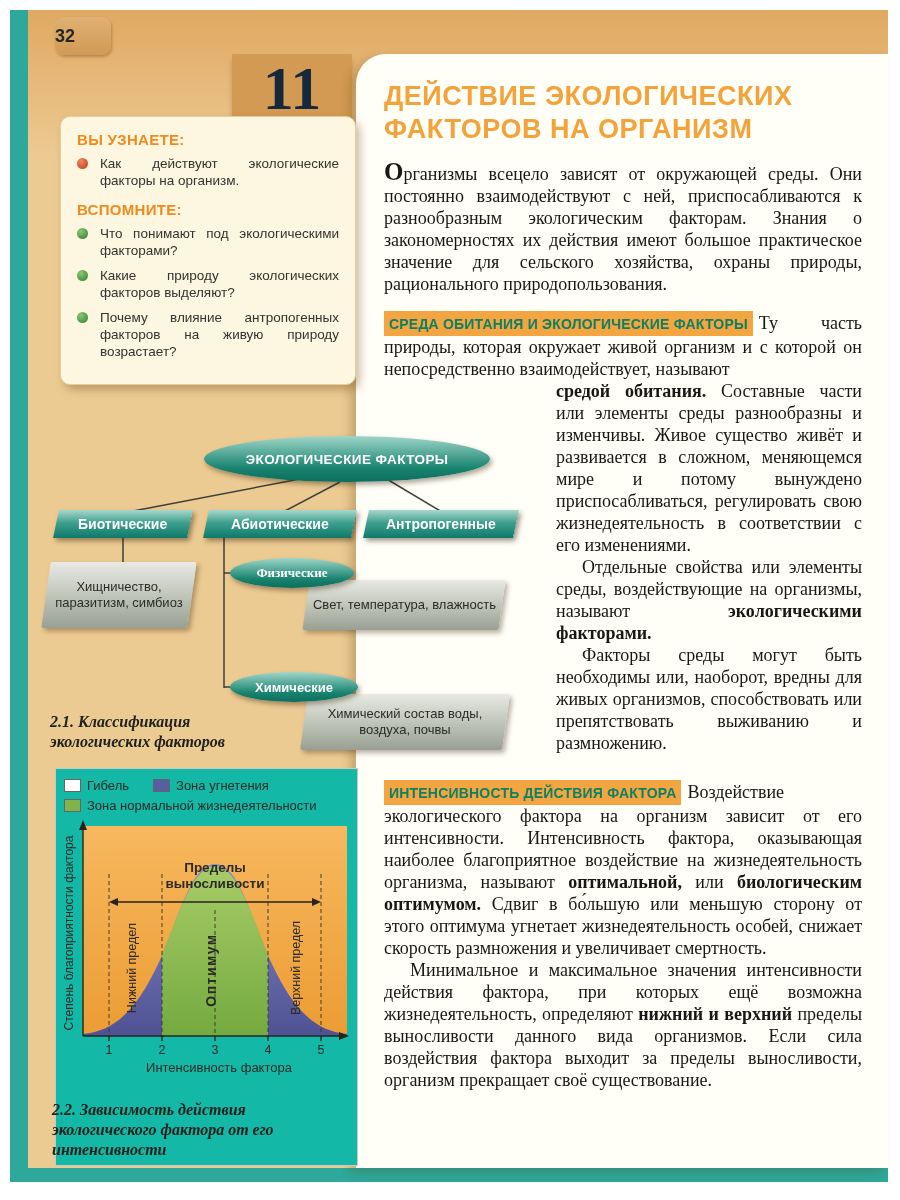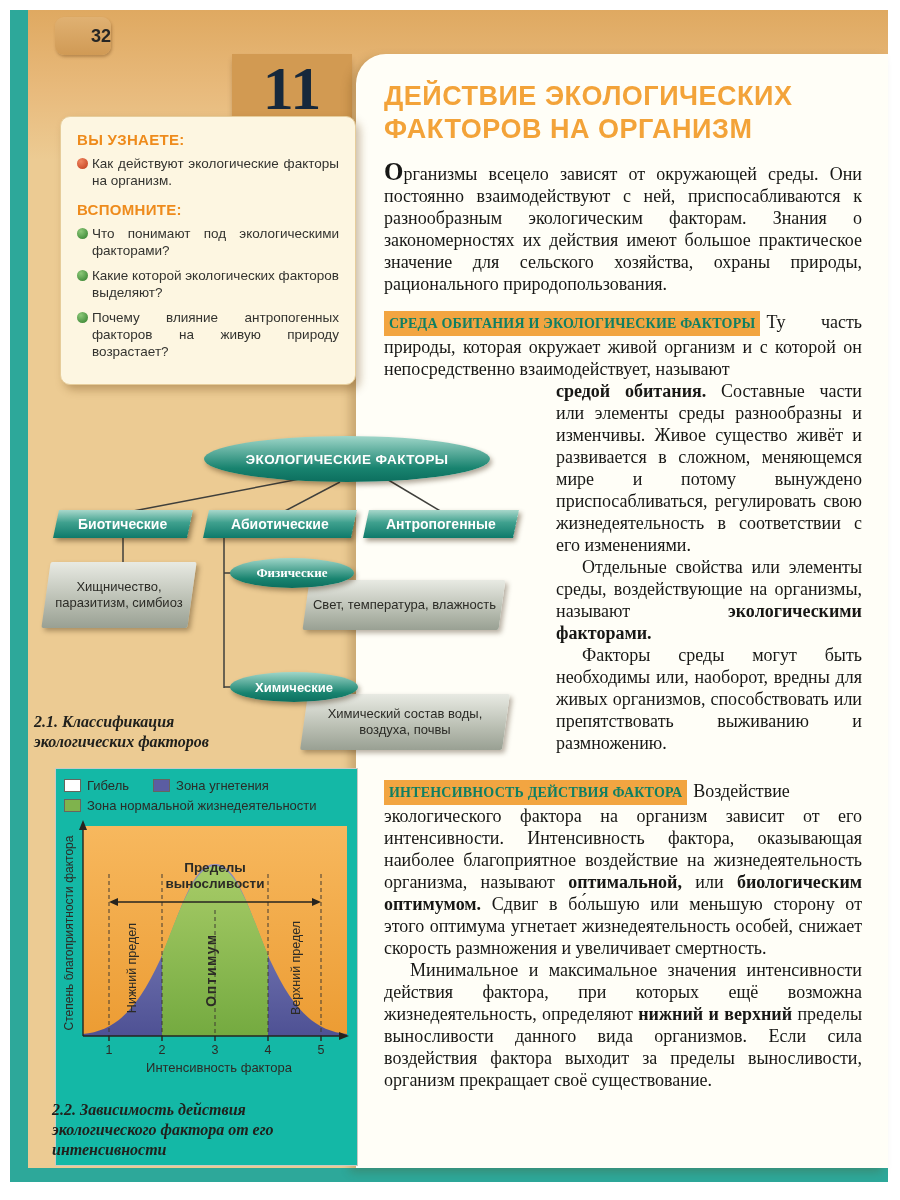--- a/index.html
+++ b/index.html
@@ -7,55 +7,55 @@
   body { background:#ffffff; font-family:"Liberation Sans",sans-serif; position:relative; overflow:hidden; }
 
   .page { position:absolute; inset:0; }
 
   .teal-left   { position:absolute; left:10px; top:10px; width:18px; height:1172px; background:#2da89a; }
   .teal-bottom { position:absolute; left:10px; top:1168px; width:878px; height:14px; background:#2da89a; }
   .tan-bg { position:absolute; left:28px; top:10px; width:860px; height:1158px;
             background:linear-gradient(180deg,#dfa961 0,#e8ba7c 80px,#eccb93 150px,#eccb93 100%); }
 
   .page-badge { position:absolute; left:55px; top:17px; width:56px; height:38px; border-radius:9px;
-                background:linear-gradient(180deg,#e0b172,#d09a55); display:flex; align-items:center; justify-content:flex-end;
+                background:linear-gradient(180deg,#e0b172,#d09a55); display:flex; align-items:center; justify-content:flex-start;
                 font-weight:bold; font-size:18px; color:#262624; box-shadow:1px 2px 3px rgba(80,40,0,.3); }
 
   .chapter-tab { position:absolute; left:232px; top:54px; width:120px; height:68px; background:#d29a52;
                  border-radius:0 0 6px 6px; box-shadow:0 4px 6px -2px rgba(80,40,0,.45);
                  display:flex; align-items:center; justify-content:center;
                  font-family:"Liberation Serif",serif; font-weight:700; font-size:62px; color:#16283c; }
 
   .panel { position:absolute; left:356px; top:54px; width:532px; height:1114px; background:#fffef7;
            border-top-left-radius:30px; box-shadow:-6px 4px 10px rgba(90,60,10,.25);
            padding:18px 26px 0 28px; z-index:1; }
 
   .title { font-size:27px; line-height:33px; font-weight:bold; color:#f3a339; letter-spacing:.5px; margin-top:8px; }
 
   .body-p { font-family:"Liberation Serif",serif; font-size:18px; line-height:22px; text-align:justify; color:#171715; }
   .intro { margin:15px 0 16px; }
   .dropcap { font-weight:bold; font-size:25px; }
   .b { font-weight:bold;margin-top:42px; }
   .ind { text-indent:26px; }
 
-  .sec-label { display:inline-block; background:#f2a541; color:#0e7f63; font-family:Liberation Serif, serif;
+  .sec-label { display:inline-block; background:#f2a541; color:#0e7f63; font-family:Liberation Sans, sans-serif;
                font-weight:bold; font-size:14px; padding:2px 5px 1px; margin-right:6px; letter-spacing:.2px; }
 
   .diagram-spacer { float:left; width:172px; height:400px; }
   .section2-block { clear:left; margin-top:18px; }
   .section2-block .ind { margin-top:0; }
 
   
   .sidebar-box { position:absolute; left:60px; top:116px; width:296px; background:#fdf6e1;
                  border:1px solid #e3c globally; border:1px solid #e3c astana; }
   .sidebar-box { border:1px solid #e6cd9b; border-radius:10px; box-shadow:4px 5px 8px rgba(110,70,20,.35);
                  padding:14px 16px 16px; z-index:2; }
   .sb-header { color:#ee8b1c; font-weight:bold; font-size:15px; margin-bottom:7px; letter-spacing:.3px; }
   .sb-header.mt { margin-top:12px; }
-  .sb-item { display:flex; gap:4px; margin-bottom:8px; }
+  .sb-item { display:flex; gap:12px; margin-bottom:8px; }
   .dot { flex:0 0 11px; width:11px; height:11px; border-radius:50%; margin-top:3px; }
   .dot.red   { background:radial-gradient(circle at 35% 30%, #f08660, #c03a18); }
   .dot.green { background:radial-gradient(circle at 35% 30%, #8cc878, #2f7d2a); }
   .sb-text { font-size:13.5px; line-height:17px; color:#33332f; text-align:justify; }
 
   
   .diagram-lines { position:absolute; left:40px; top:428px; width:480px; height:340px; z-index:2; }
   .node { position:absolute; z-index:3; display:flex; align-items:center; justify-content:center; }
   .ell { border-radius:50%; background:linear-gradient(180deg,#9fd6c9,#18836f 70%,#0c6e5e);
          box-shadow:2px 3px 5px rgba(50,30,5,.4); color:#fff; font-weight:bold; }
@@ -63,21 +63,21 @@
   .small-ell { font-size:13px; }
   .branch { height:28px; transform:skewX(-12deg); background:linear-gradient(180deg,#a8d8cb 0%,#3fa08e 45%,#0e7a6a 100%);
             box-shadow:3px 3px 5px rgba(50,30,5,.45); }
   .branch > span { transform:skewX(12deg); color:#fff; font-weight:bold; font-size:14px; }
   .gray { transform:skewX(-8deg); background:linear-gradient(180deg,#e8eae3,#b9beb2 60%,#99a093);
           box-shadow:3px 3px 5px rgba(50,30,5,.35); border-radius:2px; }
   .gray > span { transform:skewX(8deg); font-size:13px; line-height:1.25; color:#2b2b26; text-align:center; display:block; padding:0 6px; }
 
   .fig-caption { position:absolute; font-family:"Liberation Serif",serif; font-style:italic; font-weight:bold;
                  font-size:16px; line-height:20px; color:#20201c; z-index:2; }
-  .cap21 { left:34px; top:712px; width:215px;font-family:Liberation Serif, serif; }
+  .cap21 { left:50px; top:712px; width:215px;font-family:Liberation Serif, serif; }
   .cap22 { left:52px; top:1100px; width:235px; }
 
   
   .figure-box { position:absolute; left:55px; top:768px; width:303px; height:398px; background:#14b8a6;
                 border:1px solid #c9c9c4; padding:9px 8px 6px; z-index:2; }
   .legend-row { display:flex; align-items:center; gap:6px; margin-bottom:5px; }
   .legend-row .gap { width:12px; }
   .swatch { width:17px; height:13px; border:1px solid #66655e; flex:0 0 17px; }
   .sw-death { background:#ffffff; }
   .sw-oppression { background:#5b5da2; }
@@ -130,21 +130,21 @@
       <span class="dot red"></span>
       <span class="sb-text">Как действуют экологические факторы на организм.</span>
     </div>
     <div class="sb-header mt">ВСПОМНИТЕ:</div>
     <div class="sb-item">
       <span class="dot green"></span>
       <span class="sb-text">Что понимают под экологическими факторами?</span>
     </div>
     <div class="sb-item">
       <span class="dot green"></span>
-      <span class="sb-text">Какие которой экологических факторов выделяют?</span>
+      <span class="sb-text">Какие природу экологических факторов выделяют?</span>
     </div>
     <div class="sb-item">
       <span class="dot green"></span>
       <span class="sb-text">Почему влияние антропогенных факторов на живую природу возрастает?</span>
     </div>
   </aside>
 
   <svg class="diagram-lines" viewBox="0 0 480 340">
     <g stroke="#3f3f3b" stroke-width="1.5" fill="none">
       <line x1="265" y1="50" x2="88" y2="84"></line>

